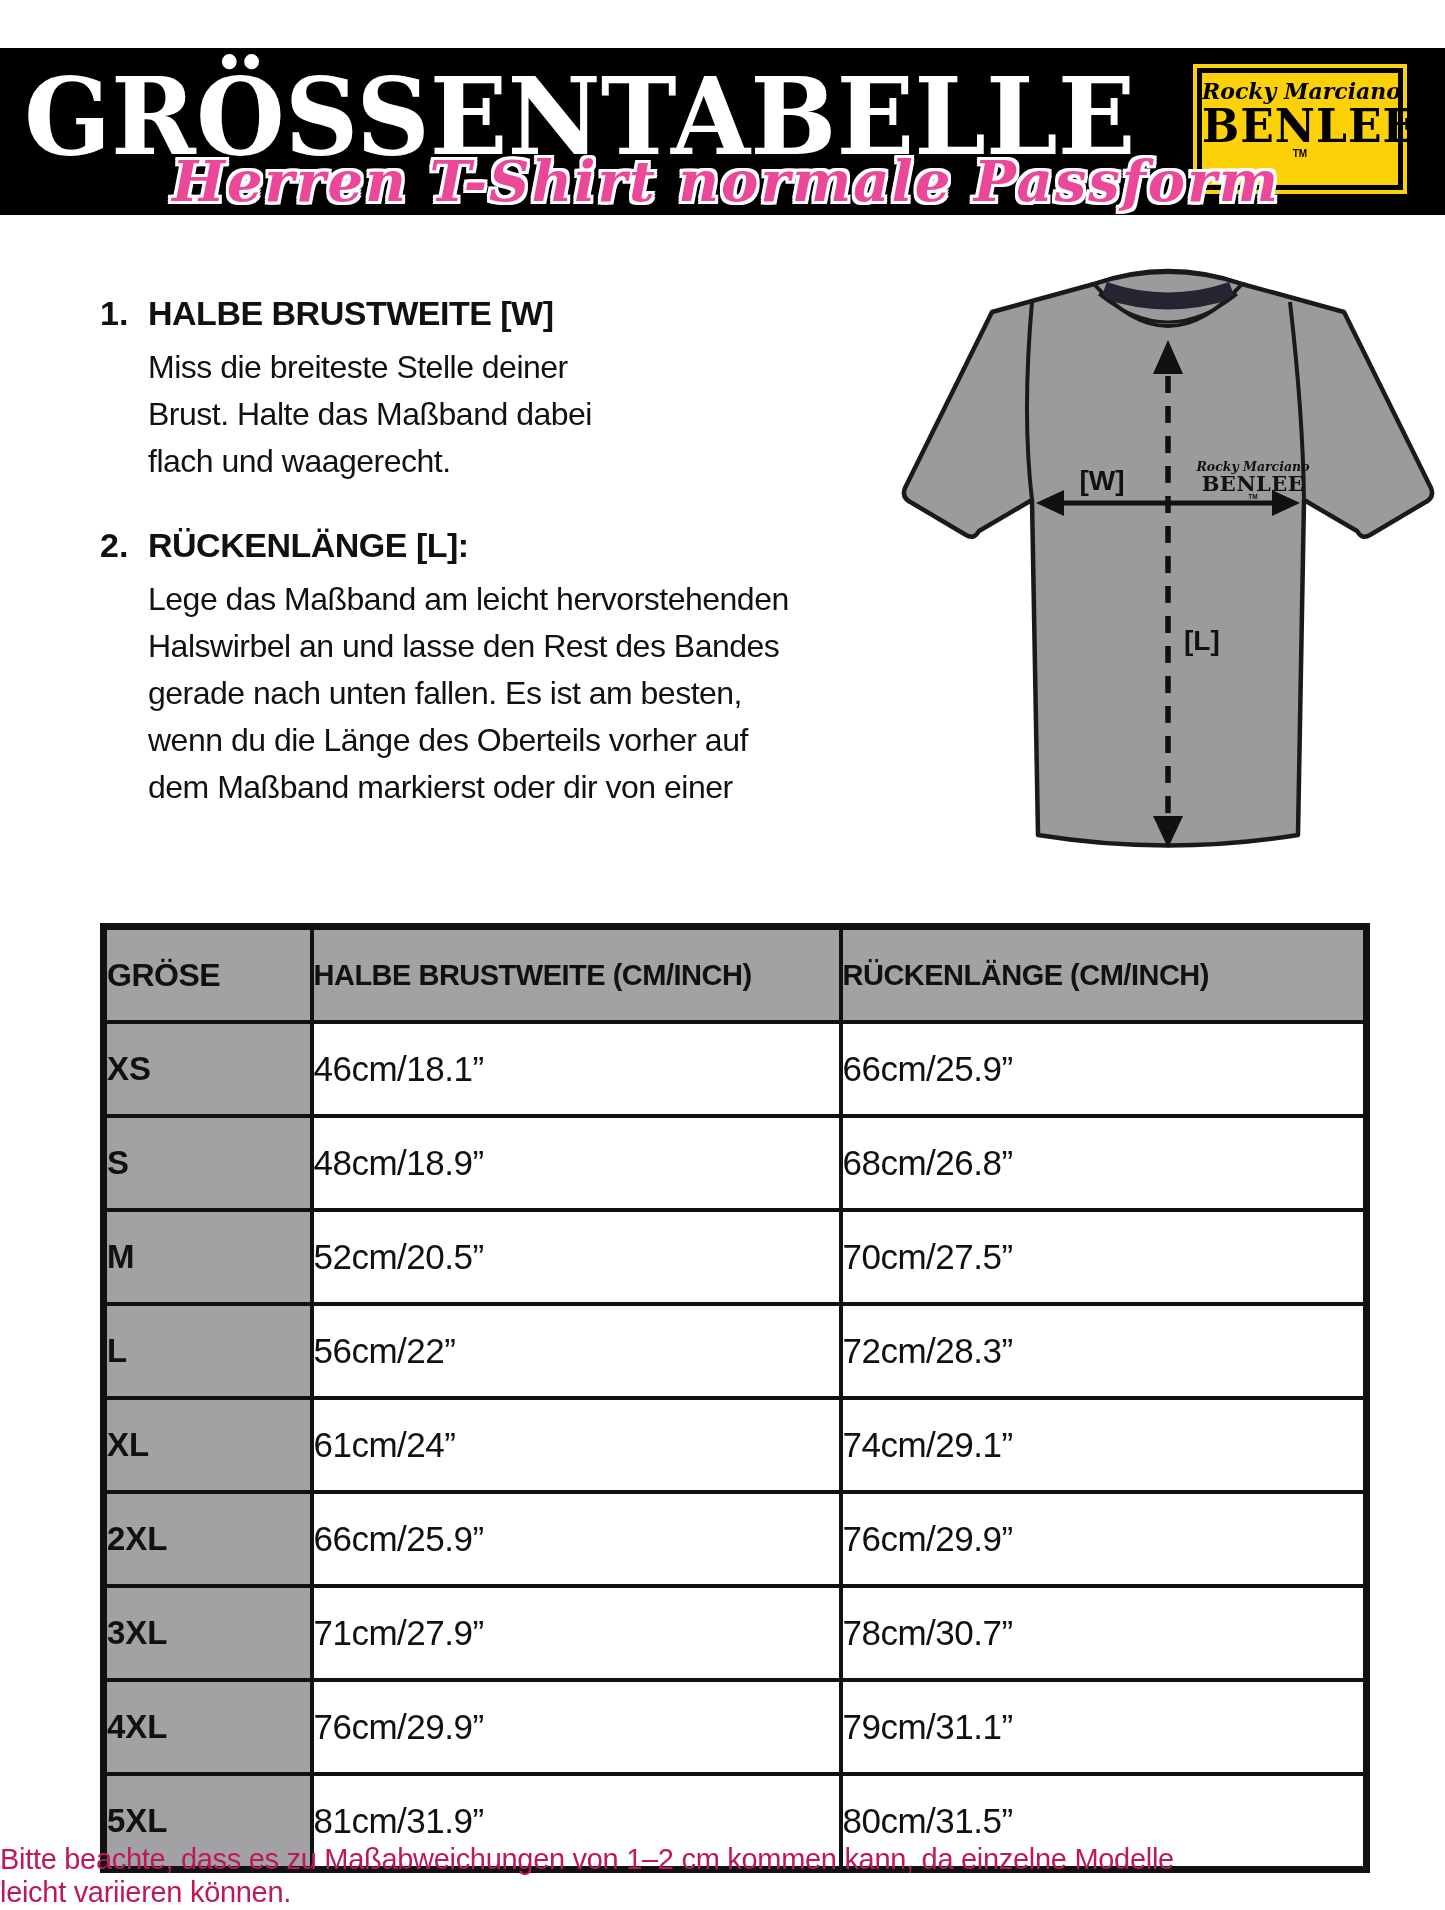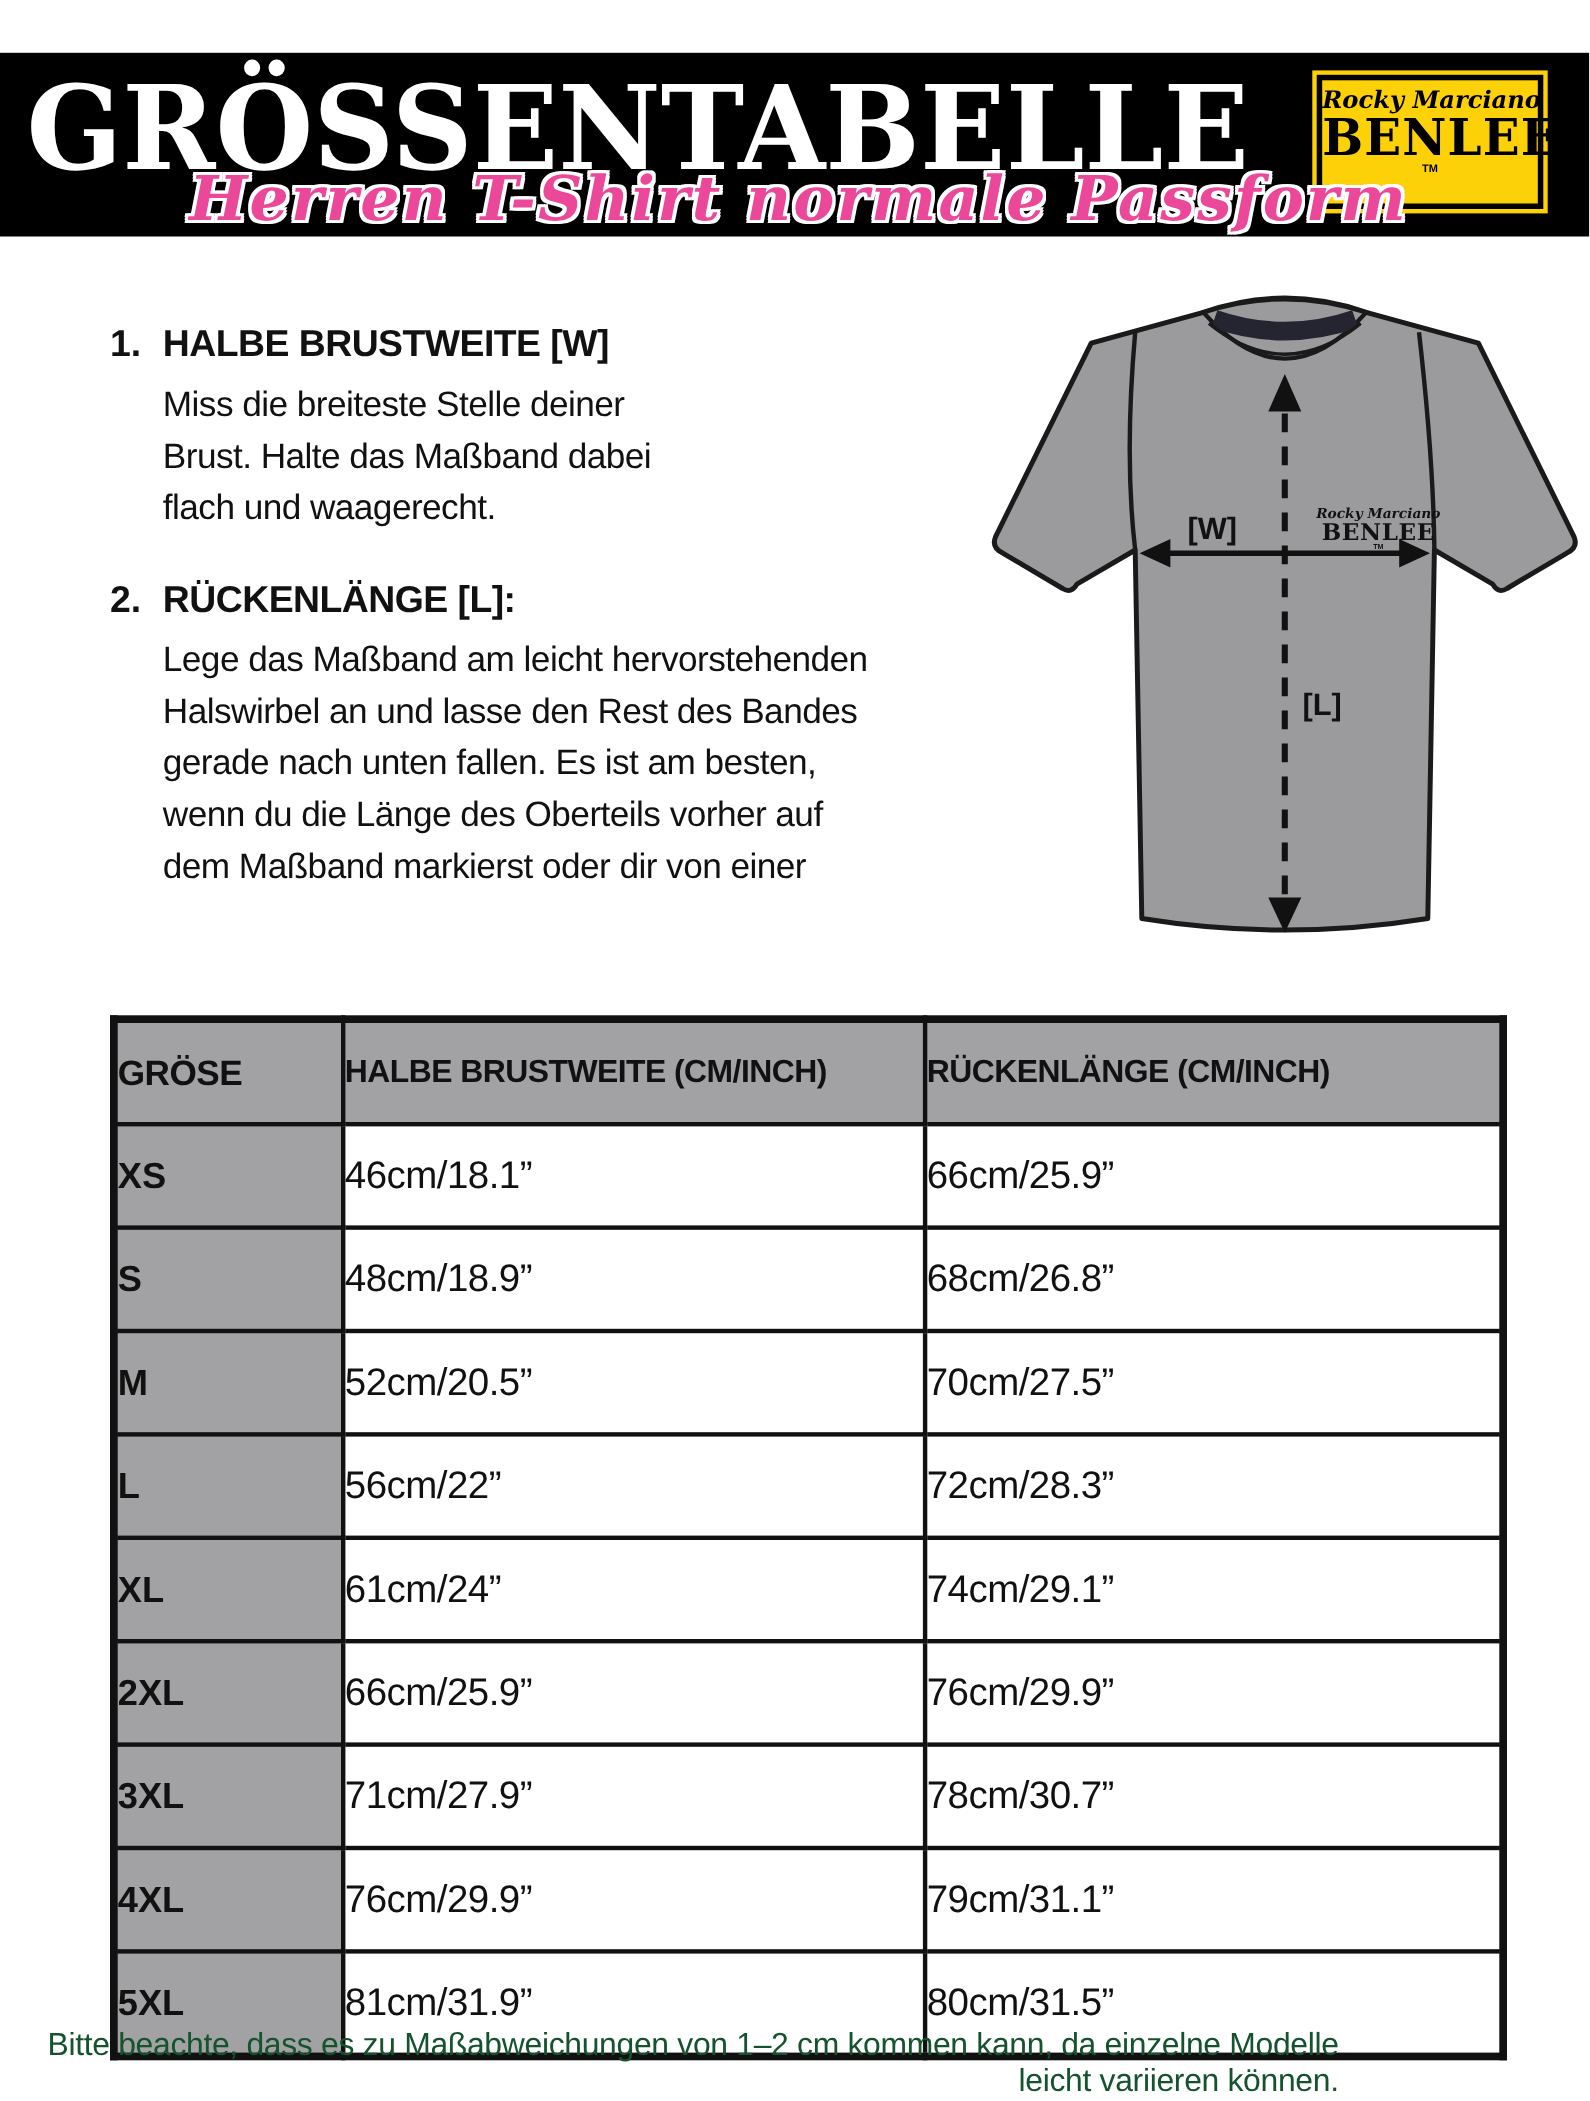--- a/index.html
+++ b/index.html
@@ -157,24 +157,24 @@
     background: #ffffff;
     font-size: 35px;
     letter-spacing: -0.5px;
   }
 
   
   .footer-note {
     position: absolute;
     left: 0; top: 1843px;
     width: 1217px;
-    text-align: right;
+    text-align: left;
     font-size: 29px;
     letter-spacing: -0.3px;
-    color: #14532d;
+    color: #be185d;
   }
 </style>
 </head>
 <body>
 
 <div id="page">
 
   <div class="band"></div>
   <div class="page-title">GRÖSSENTABELLE</div>
   <div class="subtitle">Herren T-Shirt normale Passform</div>

